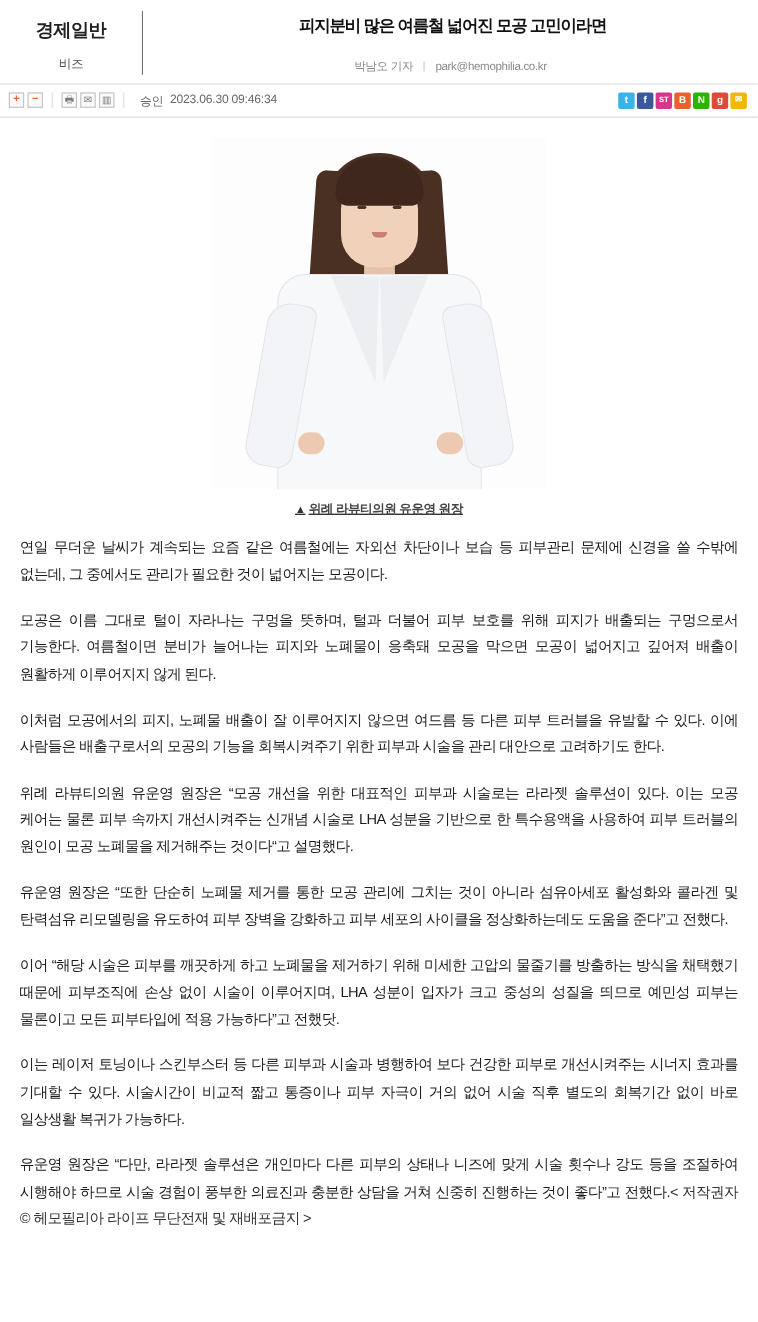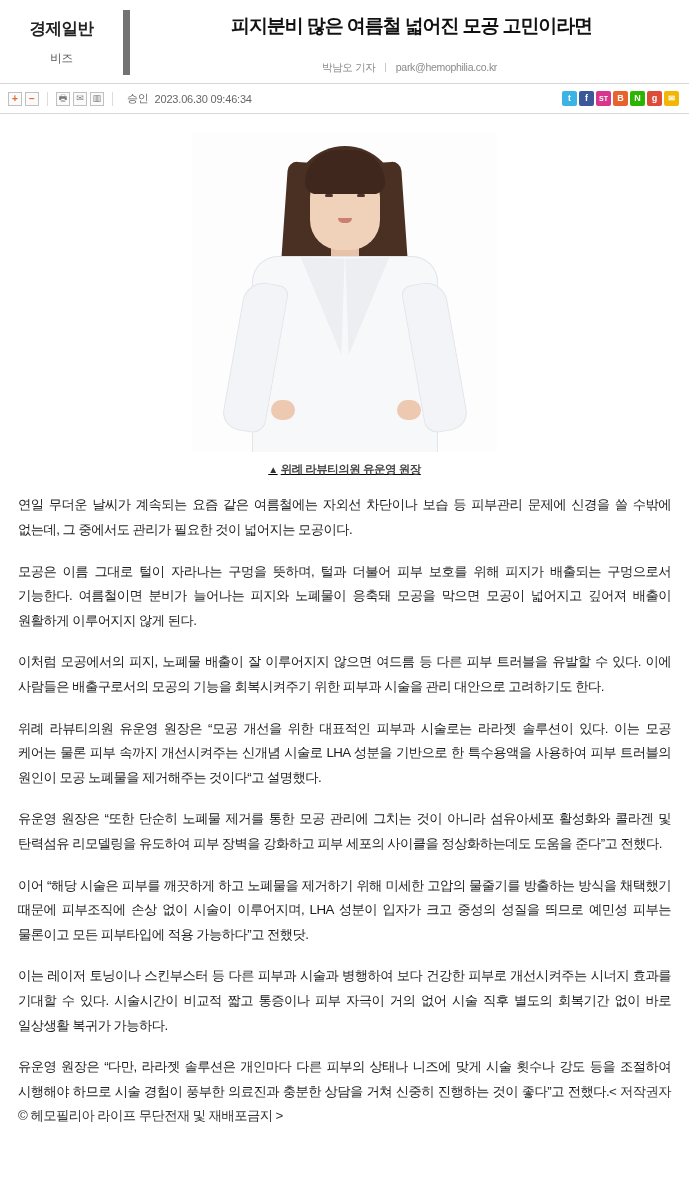--- a/index.html
+++ b/index.html
@@ -20,21 +20,21 @@
     display: flex;
     align-items: stretch;
     padding: 10px 0 8px 0;
     border-bottom: 1px solid #d8d8d8;
   }
   .category {
     width: 130px;
     flex: 0 0 130px;
     text-align: center;
     padding-top: 8px;
-    border-right: 7px solid #737373;
+    border-right: 1px solid #737373;
   }
   .category-main {
     font-size: 16.5px;
     font-weight: bold;
     color: #222222;
     letter-spacing: -0.5px;
     line-height: 1.25;
   }
   .category-sub {
     font-size: 11.5px;
@@ -43,21 +43,21 @@
     letter-spacing: -0.3px;
   }
   .headline-wrap {
     flex: 1 1 auto;
     padding: 0 10px 0 14px;
     display: flex;
     flex-direction: column;
     justify-content: center;
   }
   .headline {
-    font-size: 19px;
+    font-size: 15px;
     font-weight: bold;
     color: #111111;
     letter-spacing: -1.1px;
     text-align: center;
     line-height: 1.3;
     margin-top: 4px;
   }
   .byline {
     margin-top: 10px;
     text-align: center;

